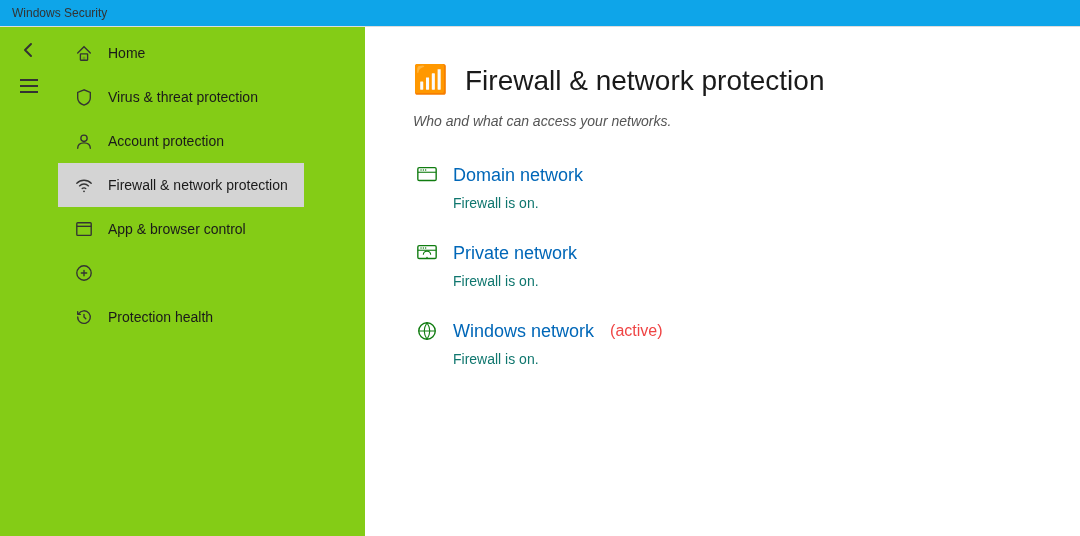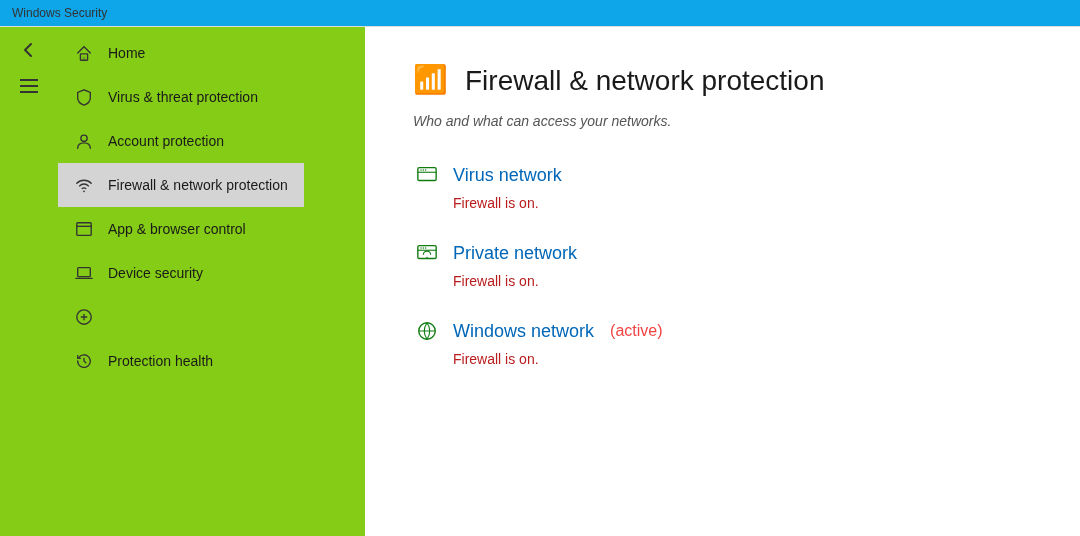--- a/index.html
+++ b/index.html
@@ -153,21 +153,21 @@
     }
 
     .network-active {
       font-size: 16px;
       color: #ef4444;
       margin-left: 4px;
     }
 
     .network-status {
       font-size: 14px;
-      color: #b91c1c;
+      color: #0f766e;
       margin-left: 40px;
     }
 
     
     .arrow-left {
       width: 18px;
       height: 18px;
     }
 
     
@@ -250,29 +250,20 @@
           <span>Firewall &amp; network protection</span>
         </li>
         <li class="nav-item">
           <span class="nav-icon">
             <svg width="18" height="18" viewBox="0 0 20 20" fill="none">
               <rect x="2" y="3" width="16" height="14" rx="1" stroke="#333" stroke-width="1.5" fill="none"></rect>
               <line x1="2" y1="7" x2="18" y2="7" stroke="#333" stroke-width="1.5"></line>
             </svg>
           </span>
           <span>App &amp; browser control</span>
-        </li>
-        <li class="nav-item">
-          <span class="nav-icon">
-            <svg width="18" height="18" viewBox="0 0 20 20" fill="none">
-              <rect x="3" y="4" width="14" height="10" rx="1" stroke="#333" stroke-width="1.5" fill="none"></rect>
-              <path d="M1 16h18" stroke="#333" stroke-width="1.5" stroke-linecap="round"></path>
-            </svg>
-          </span>
-          <span>Device security</span>
         </li>
         <li class="nav-item">
           <span class="nav-icon">
             <svg width="18" height="18" viewBox="0 0 20 20" fill="none">
               <circle cx="10" cy="10" r="8" stroke="#333" stroke-width="1.5" fill="none"></circle>
               <path d="M10 13V7M7 10h6" stroke="#333" stroke-width="1.5" stroke-linecap="round"></path>
             </svg>
           </span>
         </li>
         <li class="nav-item">
@@ -306,21 +297,21 @@
           <div class="network-item-header">
             <div class="network-icon">
               <svg width="22" height="22" viewBox="0 0 24 24" fill="none">
                 <rect x="2" y="4" width="20" height="14" rx="1.5" stroke="#107c10" stroke-width="1.5" fill="none"></rect>
                 <line x1="2" y1="9" x2="22" y2="9" stroke="#107c10" stroke-width="1.2"></line>
                 <circle cx="5.5" cy="6.5" r="0.8" fill="#107c10"></circle>
                 <circle cx="8" cy="6.5" r="0.8" fill="#107c10"></circle>
                 <circle cx="10.5" cy="6.5" r="0.8" fill="#107c10"></circle>
               </svg>
             </div>
-            <span class="network-name">Virus network</span>
+            <span class="network-name">Domain network</span>
           </div>
           <p class="network-status">Firewall is on.</p>
         </div>
         <div class="network-section">
           <div class="network-item-header">
             <div class="network-icon">
               <svg width="22" height="22" viewBox="0 0 24 24" fill="none">
                 <rect x="2" y="4" width="20" height="14" rx="1.5" stroke="#107c10" stroke-width="1.5" fill="none"></rect>
                 <line x1="2" y1="9" x2="22" y2="9" stroke="#107c10" stroke-width="1.2"></line>
                 <circle cx="5.5" cy="6.5" r="0.8" fill="#107c10"></circle>

